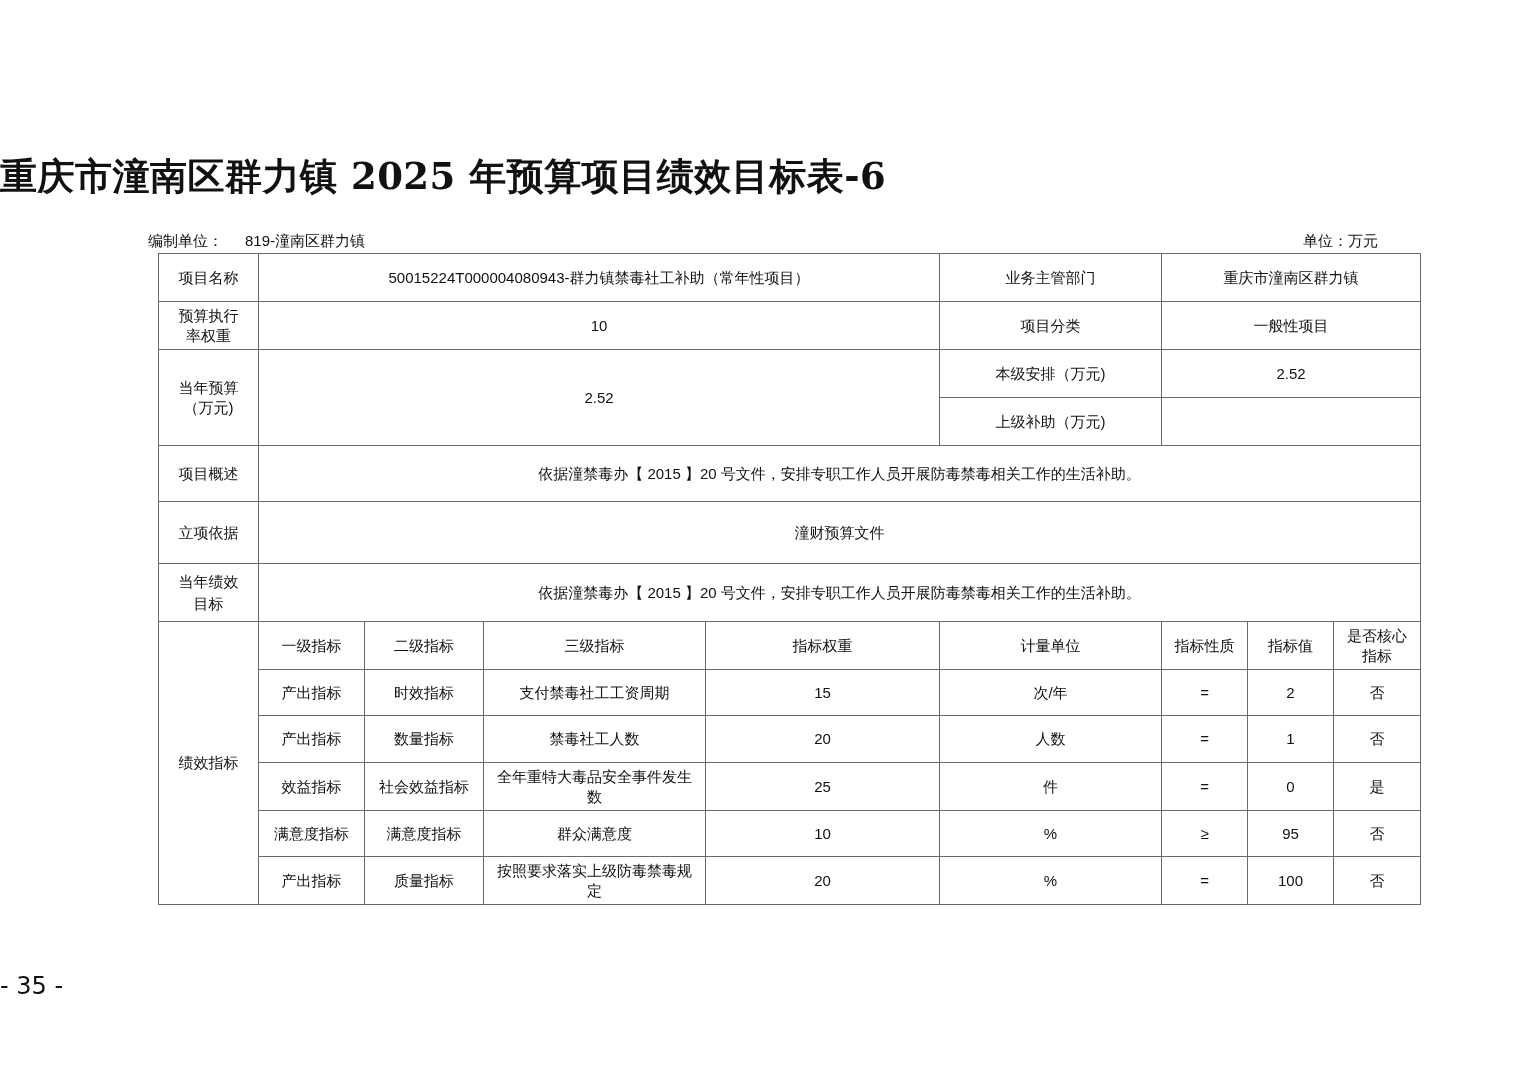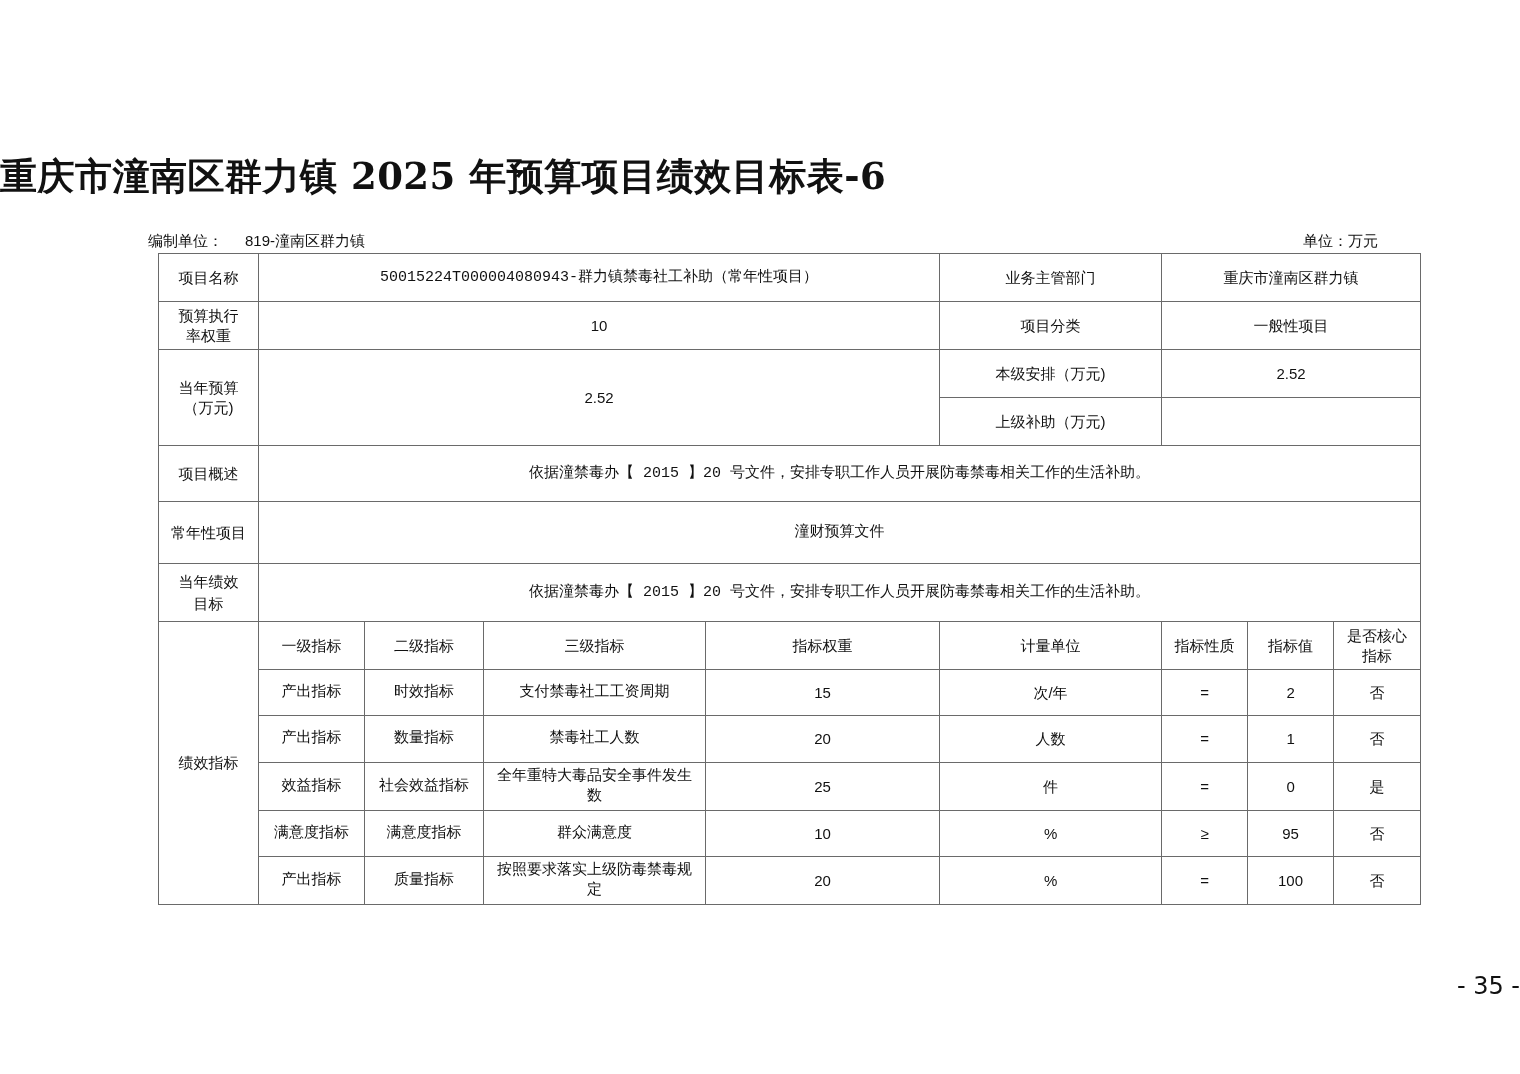--- a/index.html
+++ b/index.html
@@ -3,22 +3,22 @@
 <meta charset="utf-8">
 <style>
   html, body { margin: 0; padding: 0; background: #ffffff; }
   body { width: 1520px; height: 1074px; position: relative; font-family: "Liberation Sans", "DejaVu Sans", sans-serif; color: #111; }
   .title { position: absolute; left: 0; width: 1520px; top: 152px; text-align: left; font-size: 37px; font-weight: bold; letter-spacing: 0.5px; font-family: "DejaVu Serif", "Liberation Serif", serif; }
   .meta-left { position: absolute; left: 148px; top: 232px; font-size: 15px; }
   .meta-left .lbl { margin-right: 22px; }
   .meta-right { position: absolute; right: 142px; top: 232px; font-size: 15px; text-align: center; }
   table.main { position: absolute; left: 126px; top: 253px; width: 1262px; border-collapse: collapse; table-layout: fixed; font-size: 15px; margin-left: 32px; }
   table.main td { border: 1px solid #6a6a6a; padding: 0 9px; text-align: center; vertical-align: middle; line-height: 20px; }
-  td.left { text-align: center; font-family: Liberation Mono, monospace; }
-  .pageno { position: absolute; left: 0; width: 1520px; top: 972px; text-align: right; font-size: 24px; font-family: "DejaVu Sans", sans-serif; }
+  td.left { text-align: center; }
+  .pageno { position: absolute; left: 0; width: 1520px; top: 972px; text-align: left; font-size: 24px; font-family: "DejaVu Sans", sans-serif; }
 </style>
 </head>
 <body>
 
 <div class="title">重庆市潼南区群力镇 2025 年预算项目绩效目标表-6</div>
 
 <div class="meta-left">
   <span class="lbl">编制单位：</span><span>819-潼南区群力镇</span>
 </div>
 <div class="meta-right">单位：万元</div>
@@ -56,21 +56,21 @@
   </tr>
   <tr style="height:48px">
     <td>上级补助（万元)</td>
     <td colspan="3"></td>
   </tr>
   <tr style="height:56px">
     <td>项目概述</td>
     <td colspan="8" class="left">依据潼禁毒办【 2015 】20 号文件，安排专职工作人员开展防毒禁毒相关工作的生活补助。</td>
   </tr>
   <tr style="height:62px">
-    <td>常年性项目</td>
+    <td>立项依据</td>
     <td colspan="8" class="left">潼财预算文件</td>
   </tr>
   <tr style="height:58px">
     <td style="padding:0 14px; line-height:22px">当年绩效目标</td>
     <td colspan="8" class="left">依据潼禁毒办【 2015 】20 号文件，安排专职工作人员开展防毒禁毒相关工作的生活补助。</td>
   </tr>
   <tr style="height:48px">
     <td rowspan="6">绩效指标</td>
     <td>一级指标</td>
     <td>二级指标</td>

